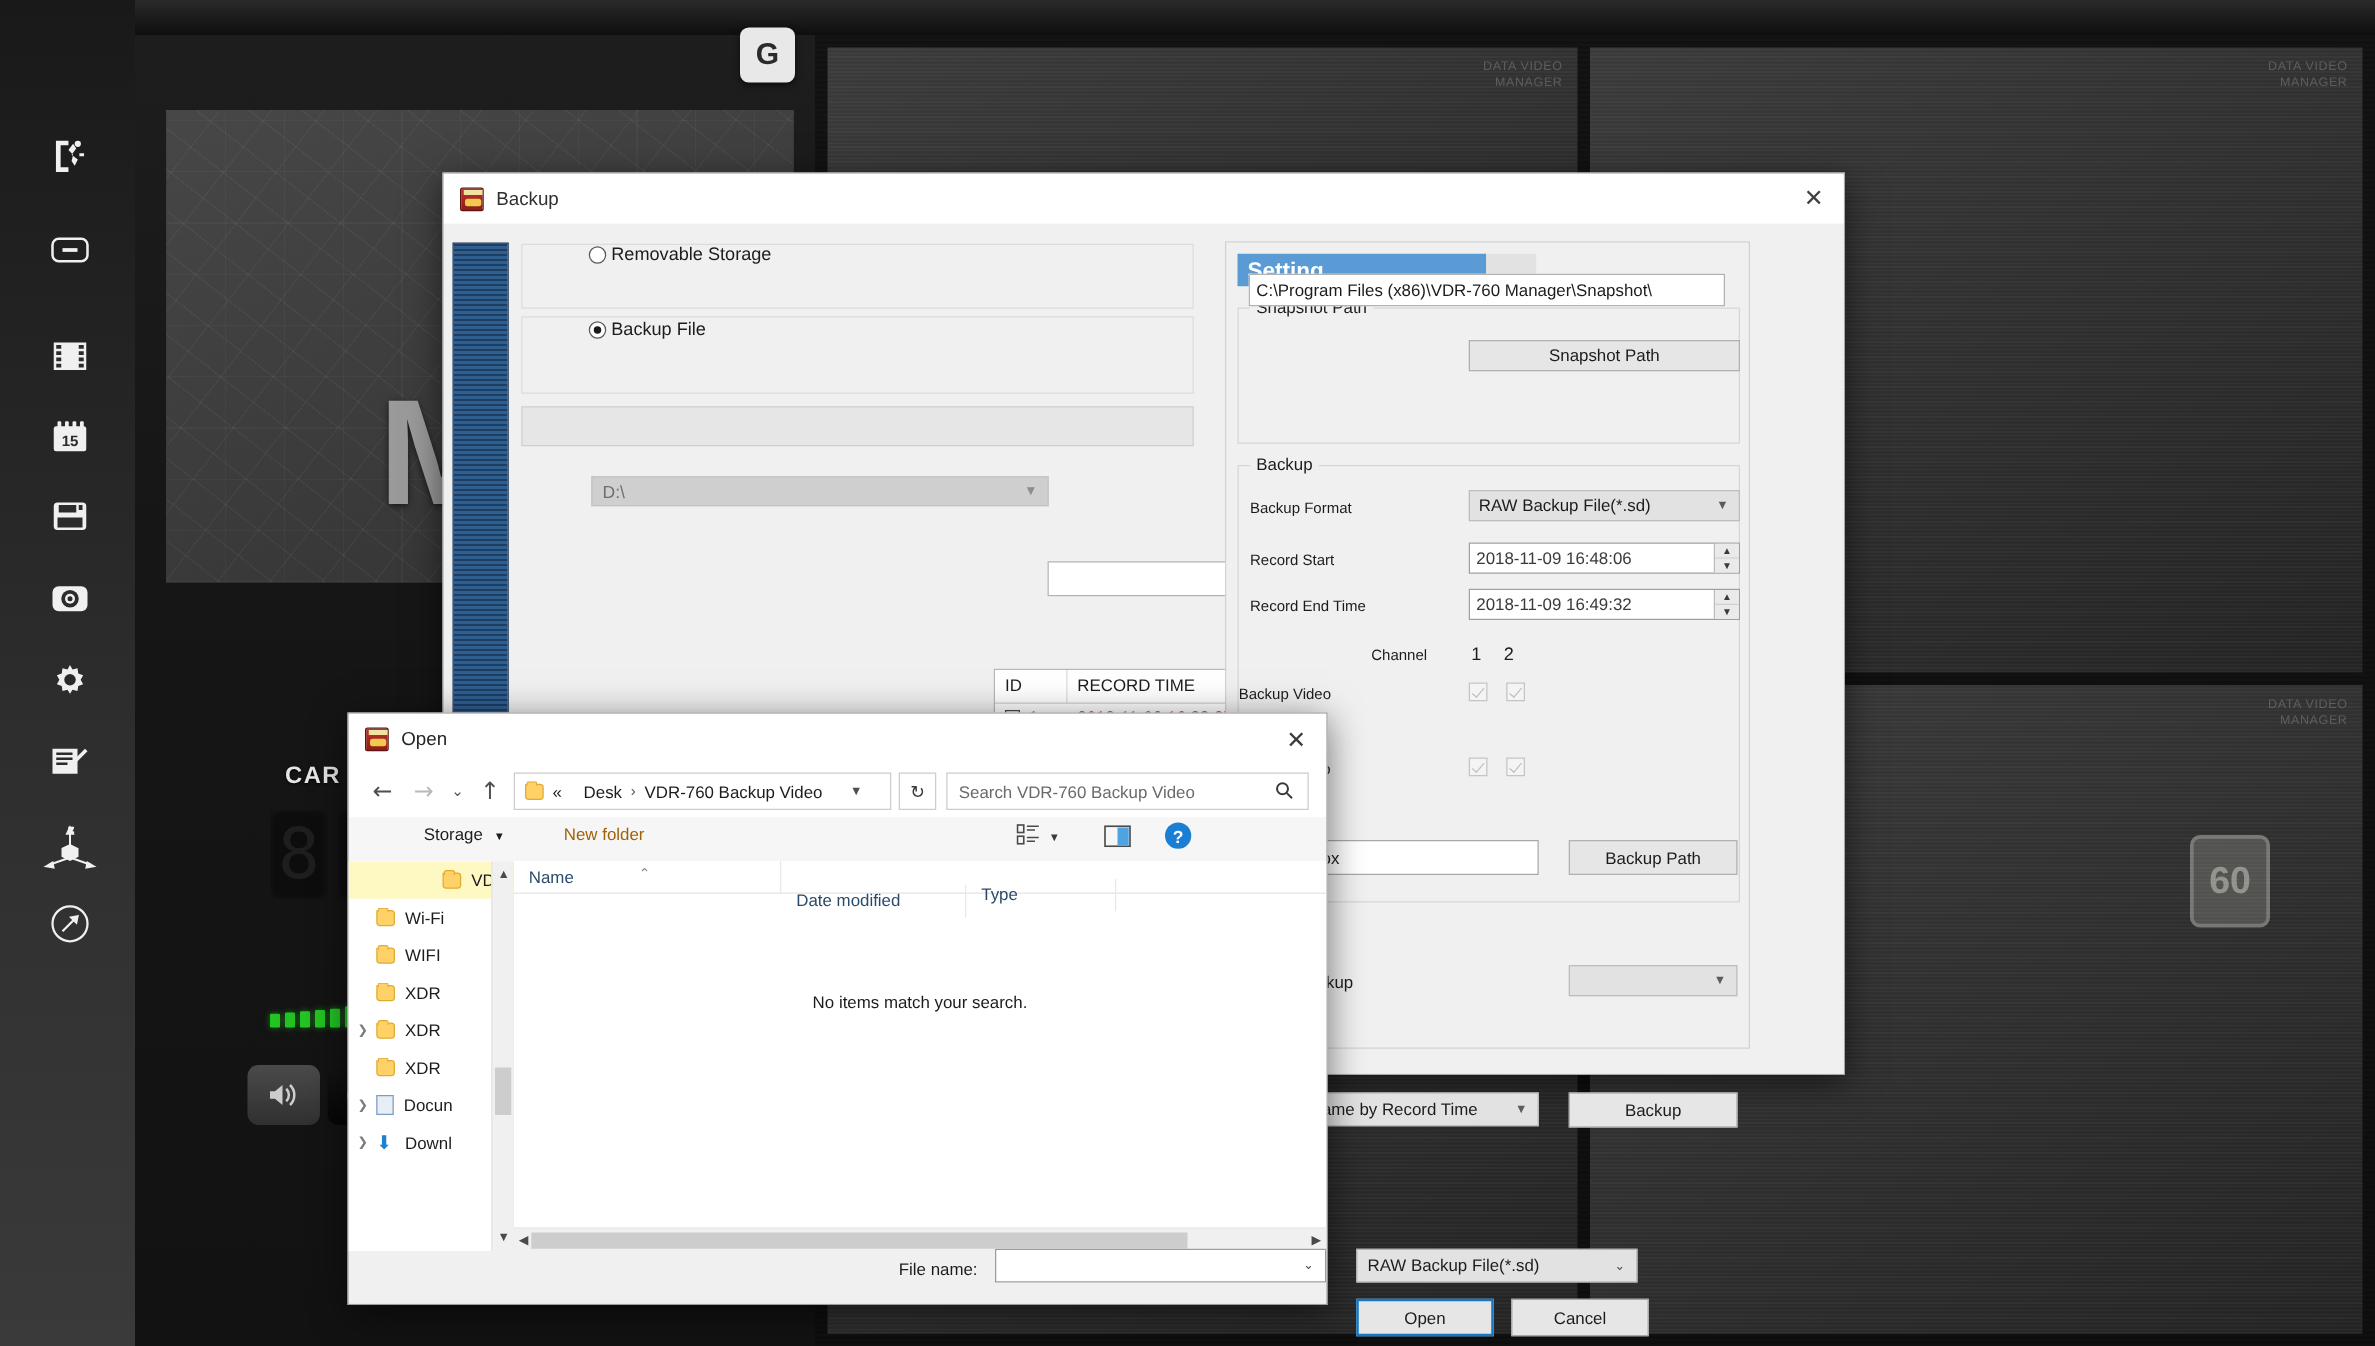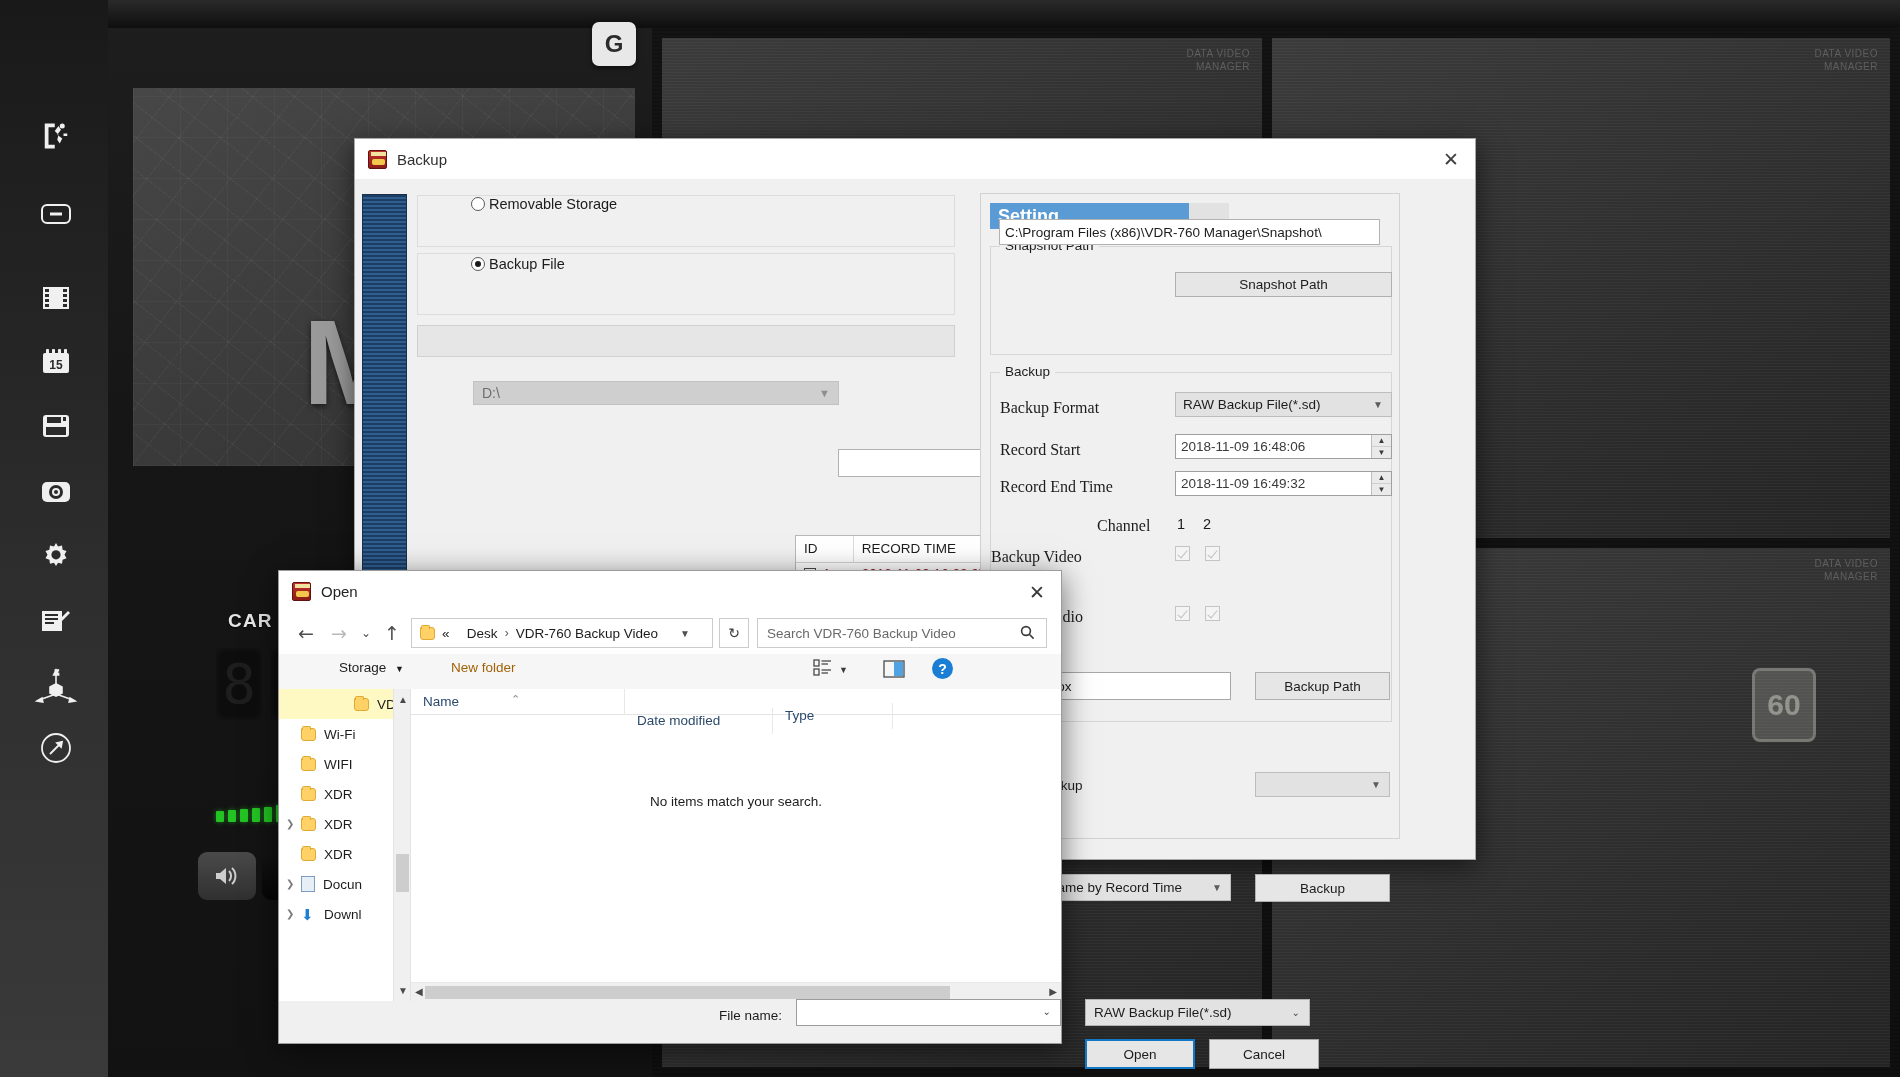--- a/index.html
+++ b/index.html
@@ -21,21 +21,21 @@
     position: absolute; left:0; top:0; width:1900px; height:28px;
     background: linear-gradient(180deg,#2a2a2a 0%,#0e0e0e 100%);
   }
   
   #left-rail {
     position:absolute; left:0; top:0; width:108px; height:1077px;
     background: linear-gradient(180deg,#191919 0%,#2e2e2e 55%,#3a3a3a 100%);
   }
   .rail-item {
     position:absolute; left:30px; width:52px; height:52px;
-    display:flex; align-items:center; justify-content:center;
+    display:flex; align-items:flex-start; justify-content:center;
     color:#f0f0f0;
     text-decoration:underline;
   }
   .rail-item svg { display:block; }
 
   
   #logo-chip {
     position:absolute; left:592px; top:22px; width:44px; height:44px;
     background:#e8e8e8; border-radius:7px;
     display:flex; align-items:center; justify-content:center;
@@ -275,21 +275,21 @@
     font-size:13.5px; color:#1c1c1c;
     display:flex; align-items:center; padding-left:5px;
   }
   #snap-btn {
     position:absolute; left:194px; top:78px; width:217px; height:25px;
     background:#e6e6e6; border:1px solid #b0b0b0;
     display:flex; align-items:center; justify-content:center;
     font-size:13.5px; color:#1c1c1c;
   }
 
-  .fld-label { position:absolute; font-size:16px; color:#1c1c1c;font-family:Liberation Serif, serif; }
+  .fld-label { position:absolute; font-size:12px; color:#1c1c1c; }
   .combo {
     position:absolute; background:#e2e2e2; border:1px solid #bdbdbd;
     display:flex; align-items:center; padding-left:7px;
     font-size:13.5px; color:#1c1c1c;
   }
   .combo .arw { position:absolute; right:8px; color:#5c5c5c; font-size:10px; }
   .spinbox {
     position:absolute; background:#fff; border:1px solid #9f9f9f;
     display:flex; align-items:center; padding-left:5px;
     font-size:13.5px; color:#3a3a3a;

